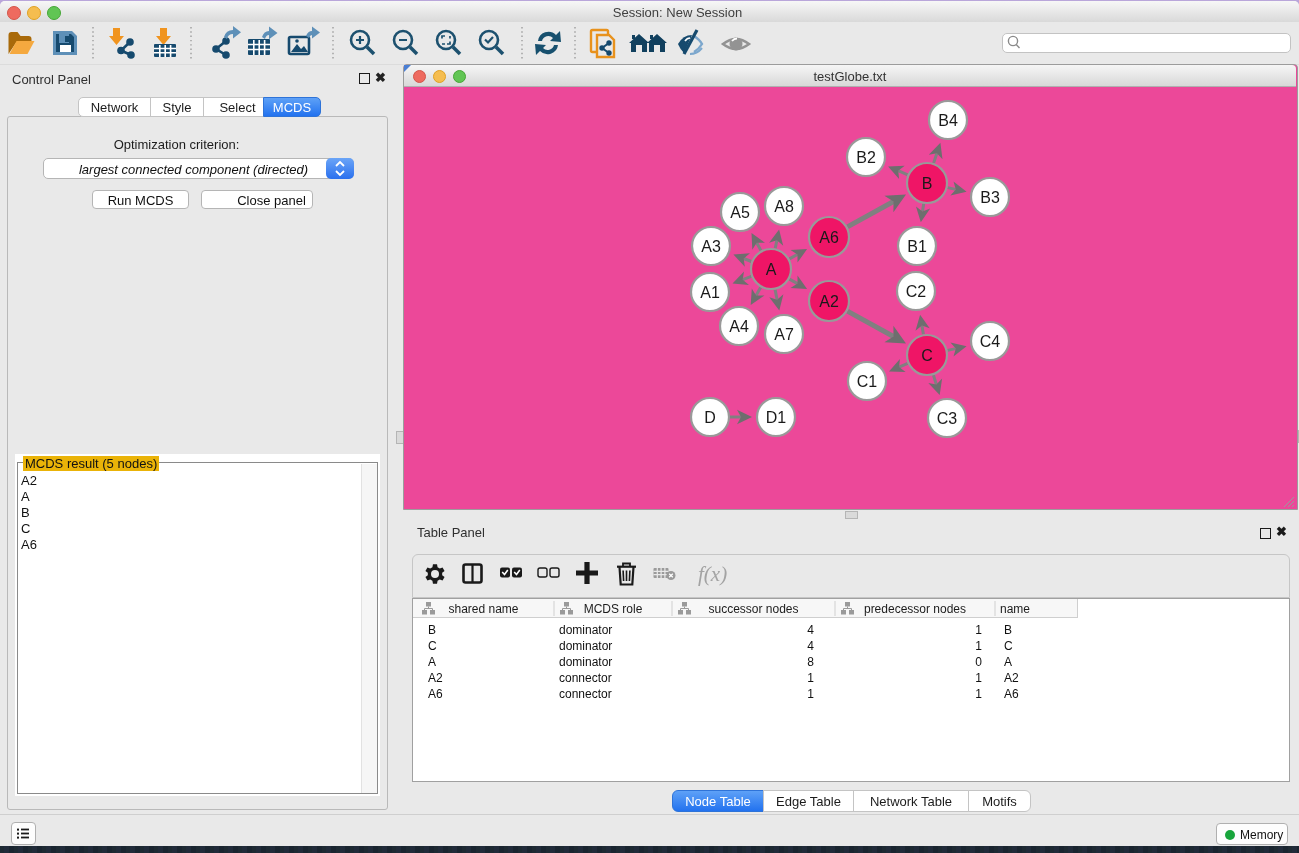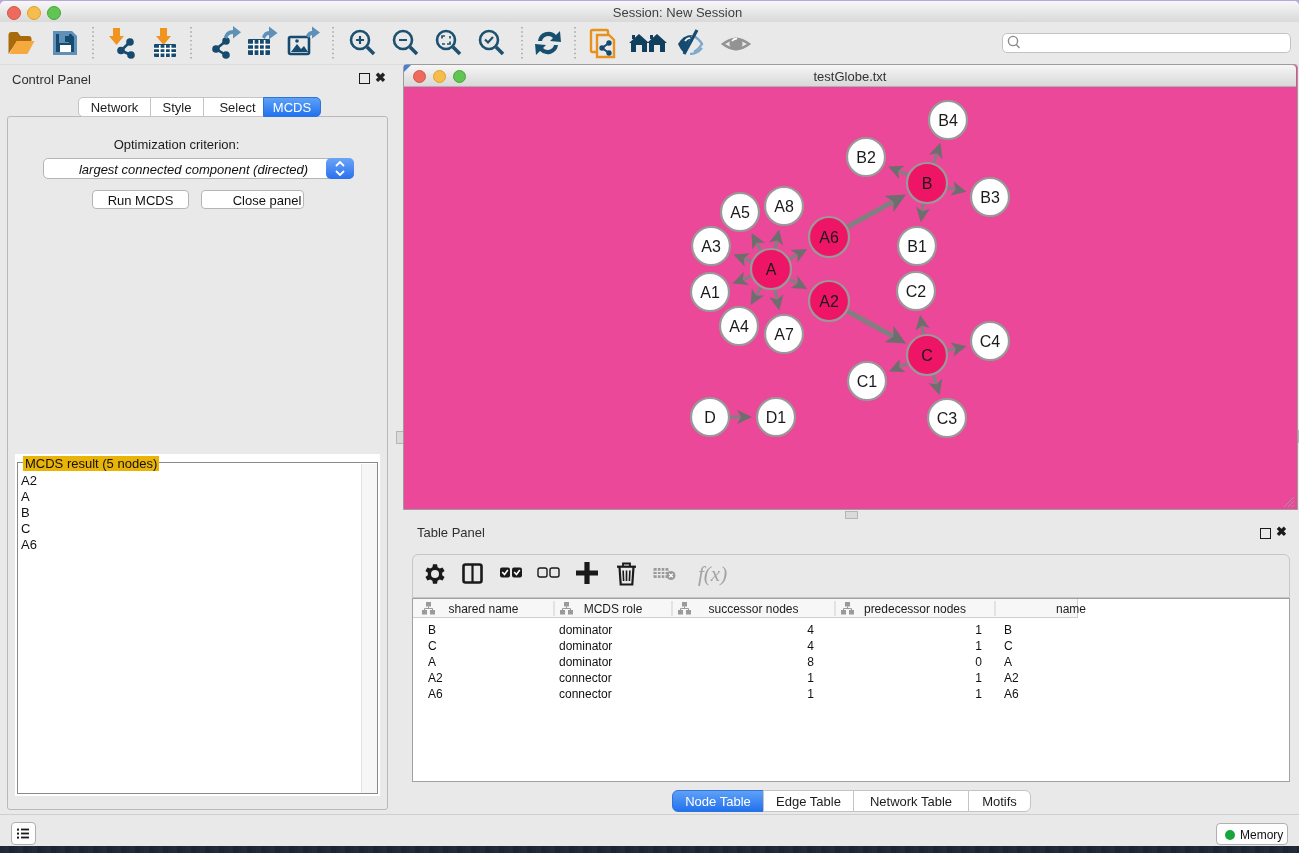--- a/index.html
+++ b/index.html
@@ -200,21 +200,21 @@
 <div class="seg" style="left:185px;width:58px;border-radius:0 5px 5px 0;background:linear-gradient(#5ea1f7,#2272ef);color:#fff;border-color:#2e73d8;">MCDS</div>
 </div>
 <div class="abs" id="opt-label">Optimization criterion:</div>
 <div class="abs" id="dropdown">
   <div class="abs" id="dd-text">largest connected component (directed)</div>
   <div class="abs" id="dd-step"><svg width="28" height="21">
           <path d="M10,8 L14,4 L18,8 M10,13 L14,17 L18,13" stroke="#fff" stroke-width="1.8" fill="none"></path>
         </svg></div>
 </div>
 <div class="btn" style="left:92px;top:189px;width:97px;">Run MCDS</div>
-<div class="btn" style="left:201px;top:189px;width:103px;padding-left:29px;">Close panel</div>
+<div class="btn" style="left:201px;top:189px;width:112px;padding-left:29px;">Close panel</div>
 
 <div class="abs" style="left:15px;top:453px;width:365px;height:342px;background:#fff;"></div>
 <div class="abs" style="left:17px;top:461px;width:361px;height:332px;border:1px solid #8a8a8a;box-sizing:border-box;"></div>
 <div class="abs" style="left:361px;top:463px;width:16px;height:329px;background:#f6f6f6;border-left:1px solid #e2e2e2;box-sizing:border-box;"></div>
 <div class="abs" style="left:23px;top:455px;background:#eab308;padding:0 2px;font-size:13px;color:#111;">MCDS result (5 nodes)</div>
 <div class="abs" style="left:21px;top:472px;font-size:13px;color:#111;line-height:16.1px;">A2<br>A<br>B<br>C<br>A6</div>
 
 <div class="abs handle" style="left:396px;top:430px;width:8px;height:13px;"></div>
 <div class="abs handle" style="left:845px;top:510px;width:13px;height:8px;"></div>
 <div class="abs handle" style="left:1291px;top:429px;width:8px;height:13px;"></div>
@@ -409,21 +409,21 @@
             <rect x="0" y="8" width="5" height="4.5"></rect>
             <rect x="8" y="8" width="5" height="4.5"></rect>
             <path d="M6.5,4.5 L6.5,6.5 M2.5,8 L2.5,6.5 L10.5,6.5 L10.5,8" stroke="#9a9a9a" fill="none"></path>
           </g>
   </g>
  </svg>
  <div class="abs hdtx" style="left:0;width:141px;">shared name</div>
  <div class="abs hdtx" style="left:141px;width:118px;">MCDS role</div>
  <div class="abs hdtx" style="left:259px;width:163px;">successor nodes</div>
  <div class="abs hdtx" style="left:422px;width:160px;">predecessor nodes</div>
- <div class="abs hdtx" style="left:616px;width:84px;">name</div>
+ <div class="abs hdtx" style="left:560px;width:84px;">name</div>
  <div class="abs rowtx" style="left:15px;top:23px;">B<br>C<br>A<br>A2<br>A6</div>
  <div class="abs rowtx" style="left:146px;top:23px;">dominator<br>dominator<br>dominator<br>connector<br>connector</div>
  <div class="abs rowtx" style="left:301px;top:23px;width:100px;text-align:right;">4<br>4<br>8<br>1<br>1</div>
  <div class="abs rowtx" style="left:469px;top:23px;width:100px;text-align:right;">1<br>1<br>0<br>1<br>1</div>
  <div class="abs rowtx" style="left:591px;top:23px;">B<br>C<br>A<br>A2<br>A6</div>
 </div>
 
 <div class="abs" style="left:672px;top:789px;height:22px;">
 <div class="seg sg2" style="left:0;width:92px;border-radius:6px 0 0 6px;background:linear-gradient(#5ea1f7,#2272ef);color:#fff;border-color:#2e73d8;">Node Table</div>
 <div class="seg sg2" style="left:91px;width:91px;text-align:center;">Edge Table</div>

